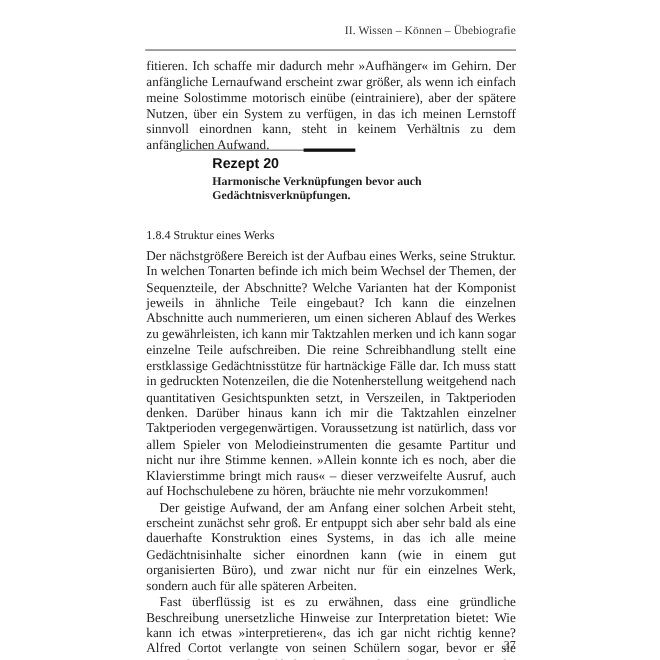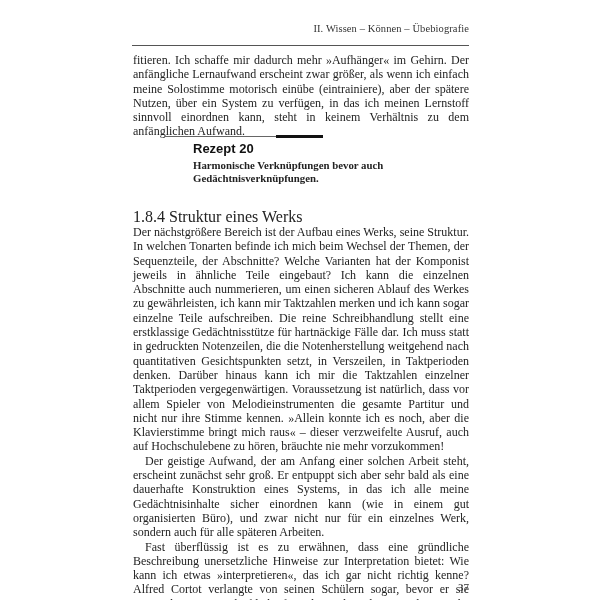--- a/index.html
+++ b/index.html
@@ -38,21 +38,21 @@
     position: absolute; left: 193px; top: 130px;
     font-family: "Liberation Sans", "DejaVu Sans", sans-serif;
     font-weight: bold; font-size: 13px; color: #111;
   }
   .recipe-text {
     position: absolute; left: 193px; top: 148px; width: 200px;
     font-weight: bold; font-size: 10.8px; line-height: 13px; color: #222;
   }
   .section-head {
     position: absolute; left: 133px; top: 197px;
-    font-size: 16px; color: #222;
+    font-size: 11px; color: #222;
   }
   .p2 { top: 214px; }
   .page-number {
     position: absolute; left: 440px; width: 29px; top: 570px;
     text-align: right; font-size: 11px; color: #333;
   }
 </style>
 </head>
 <body>
 

